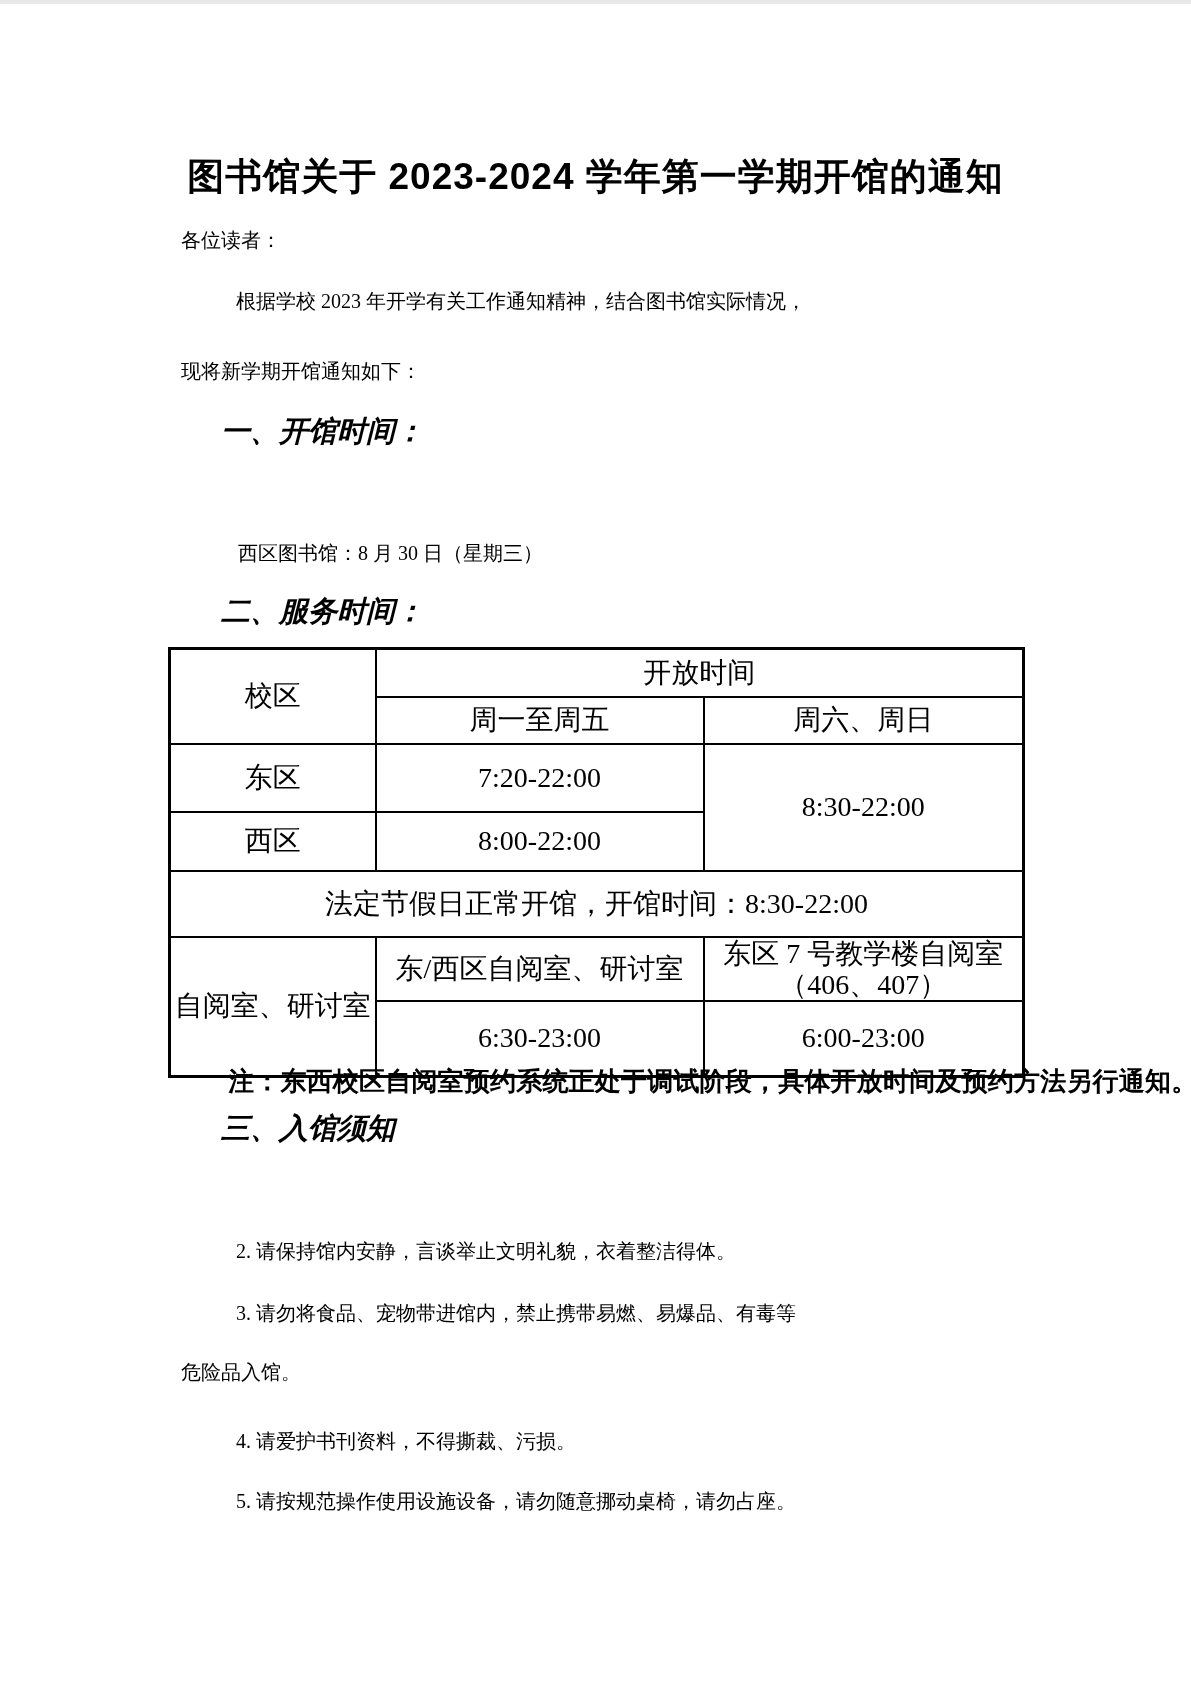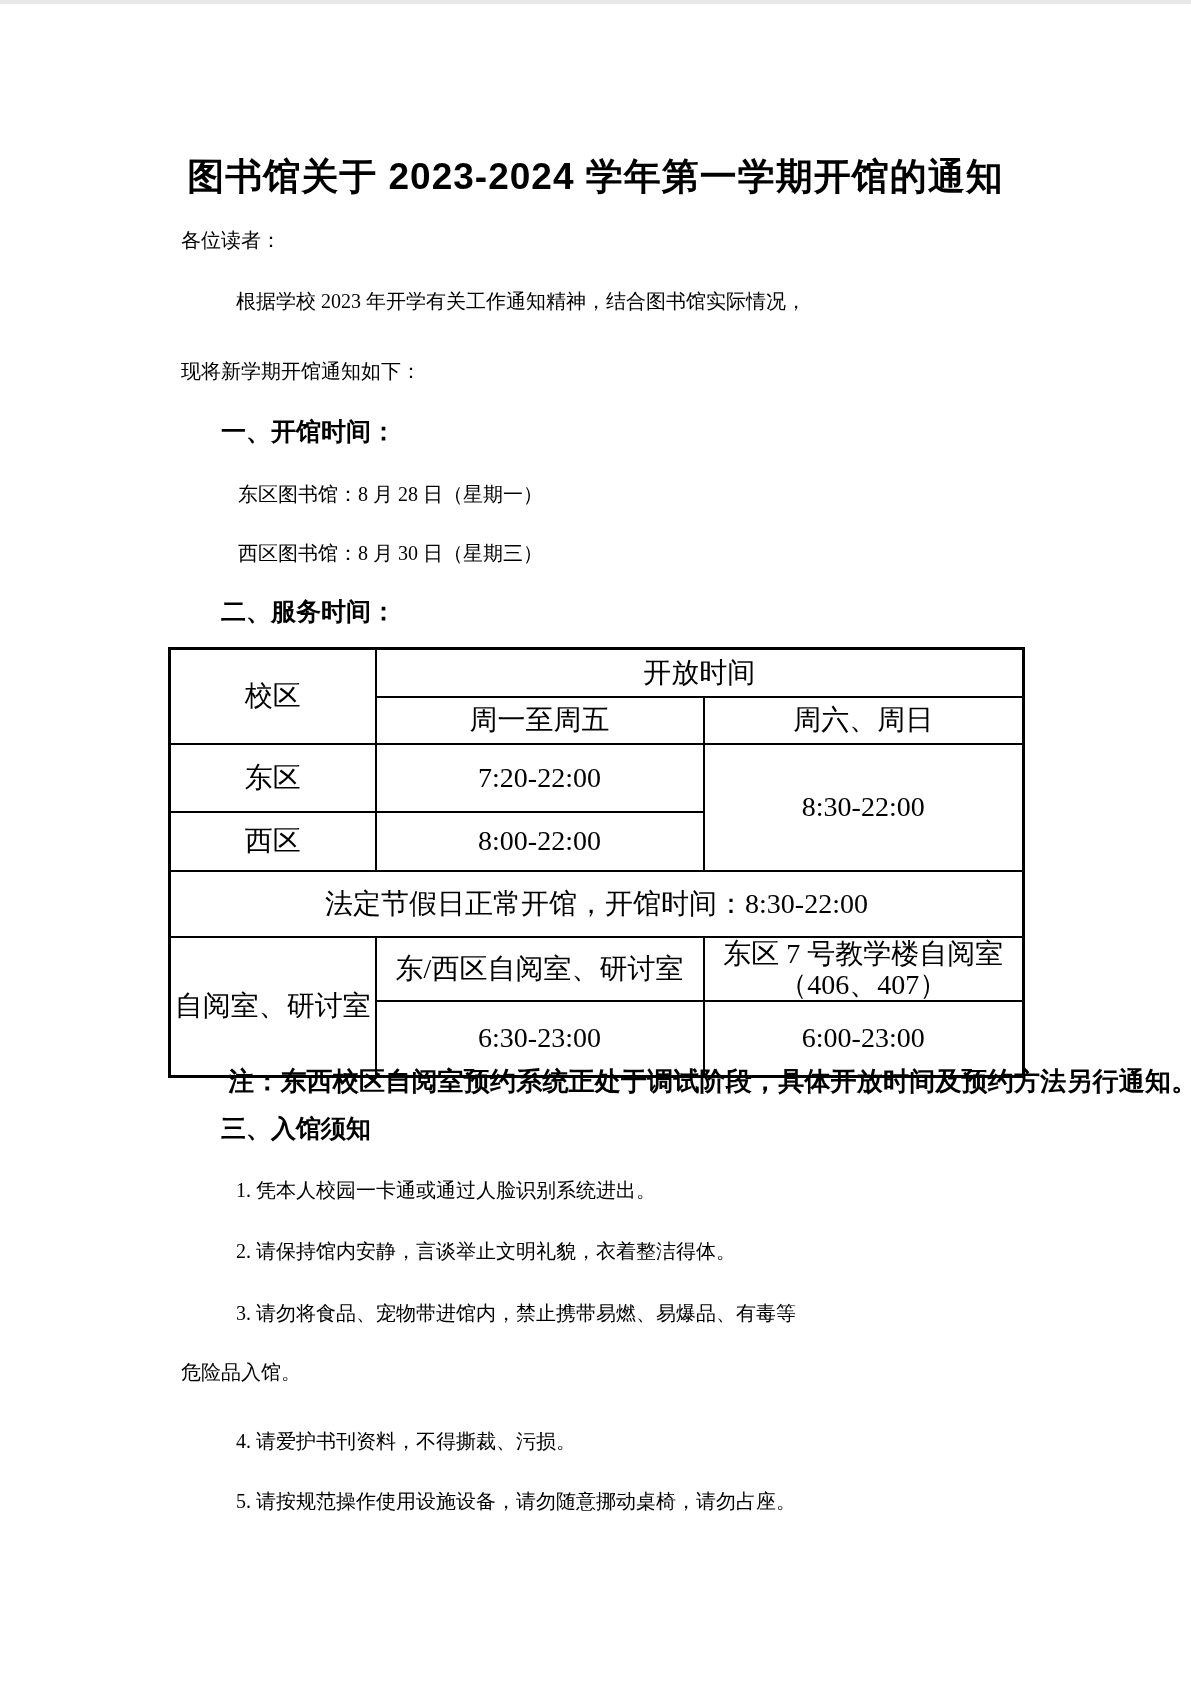--- a/index.html
+++ b/index.html
@@ -23,22 +23,23 @@
     line-height: 46px;
     letter-spacing: 1px;
   }
   .body-text {
     font-size: 20px;
     line-height: 32px;
   }
   .heading {
     font-family: "Liberation Sans", "DejaVu Sans", sans-serif;
     font-weight: bold;
-    font-size: 25px;
+    font-size: 29px;
     line-height: 33px;
+    font-style: italic;
   }
   .service-table {
     position: absolute;
     left: 168px; top: 643px;
     width: 854px; height: 415px;
     border-collapse: collapse;
     table-layout: fixed;
     border: 3px solid #000;
   }
   .service-table td {
@@ -66,21 +67,20 @@
 
   <div class="abs doc-title">图书馆关于 2023-2024 学年第一学期开馆的通知</div>
 
   <div class="abs body-text" style="left:181px; top:220px;">各位读者：</div>
 
   <div class="abs body-text" style="left:236px; top:281px;">根据学校 2023 年开学有关工作通知精神，结合图书馆实际情况，</div>
   <div class="abs body-text" style="left:181px; top:351px;">现将新学期开馆通知如下：</div>
 
   <div class="abs heading" style="left:221px; top:411px;">一、开馆时间：</div>
 
-  <div class="abs body-text" style="left:238px; top:474px;">东区图书馆：8 月 28 日（星期一）</div>
   <div class="abs body-text" style="left:238px; top:533px;">西区图书馆：8 月 30 日（星期三）</div>
 
   <div class="abs heading" style="left:221px; top:591px;">二、服务时间：</div>
 
   <table class="service-table">
     <colgroup>
       <col style="width:206px">
       <col style="width:328px">
       <col style="width:320px">
     </colgroup>
@@ -117,20 +117,19 @@
       <td>6:30-23:00</td>
       <td>6:00-23:00</td>
     </tr>
   </tbody>
     </table>
 
   <div class="abs note-text" style="left:228px; top:1064px;">注：东西校区自阅室预约系统正处于调试阶段，具体开放时间及预约方法另行通知。</div>
 
   <div class="abs heading" style="left:221px; top:1108px;">三、入馆须知</div>
 
-  <div class="abs body-text" style="left:236px; top:1170px;">1. 凭本人校园一卡通或通过人脸识别系统进出。</div>
   <div class="abs body-text" style="left:236px; top:1231px;">2. 请保持馆内安静，言谈举止文明礼貌，衣着整洁得体。</div>
   <div class="abs body-text" style="left:236px; top:1293px;">3. 请勿将食品、宠物带进馆内，禁止携带易燃、易爆品、有毒等</div>
   <div class="abs body-text" style="left:181px; top:1352px;">危险品入馆。</div>
   <div class="abs body-text" style="left:236px; top:1421px;">4. 请爱护书刊资料，不得撕裁、污损。</div>
   <div class="abs body-text" style="left:236px; top:1481px;text-align:right;">5. 请按规范操作使用设施设备，请勿随意挪动桌椅，请勿占座。</div>
 
 </div>
 
 </body></html>

